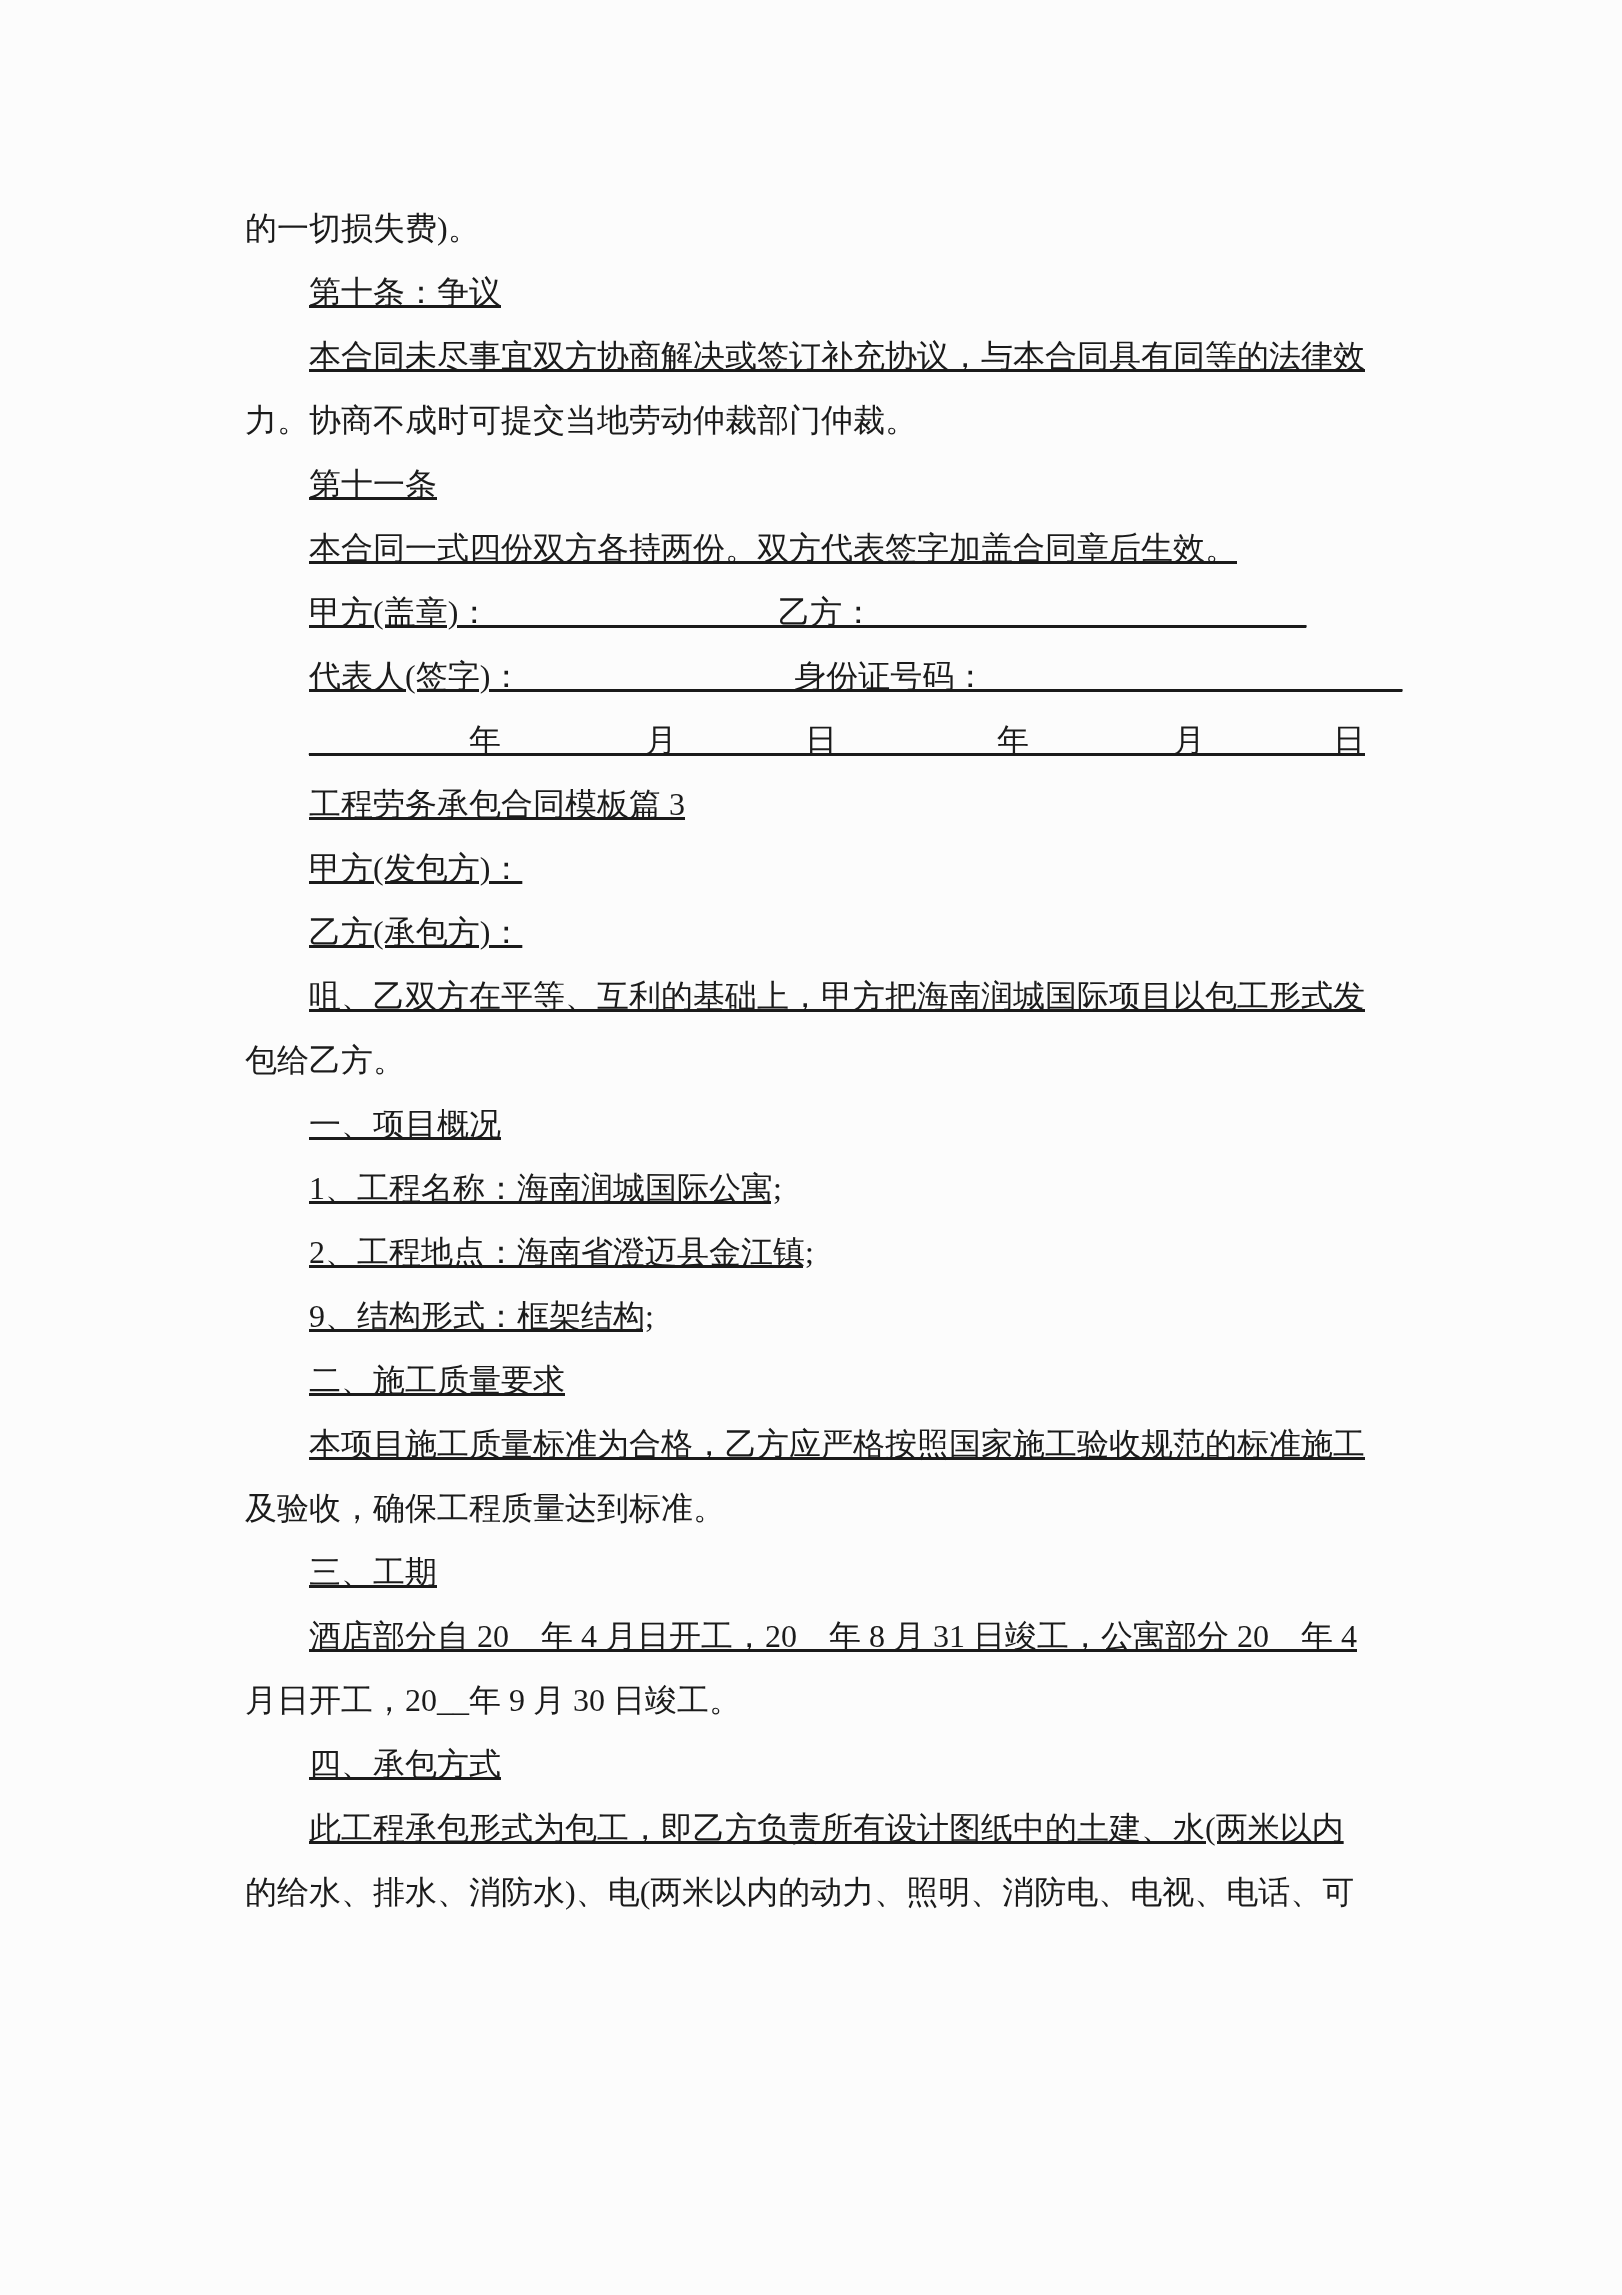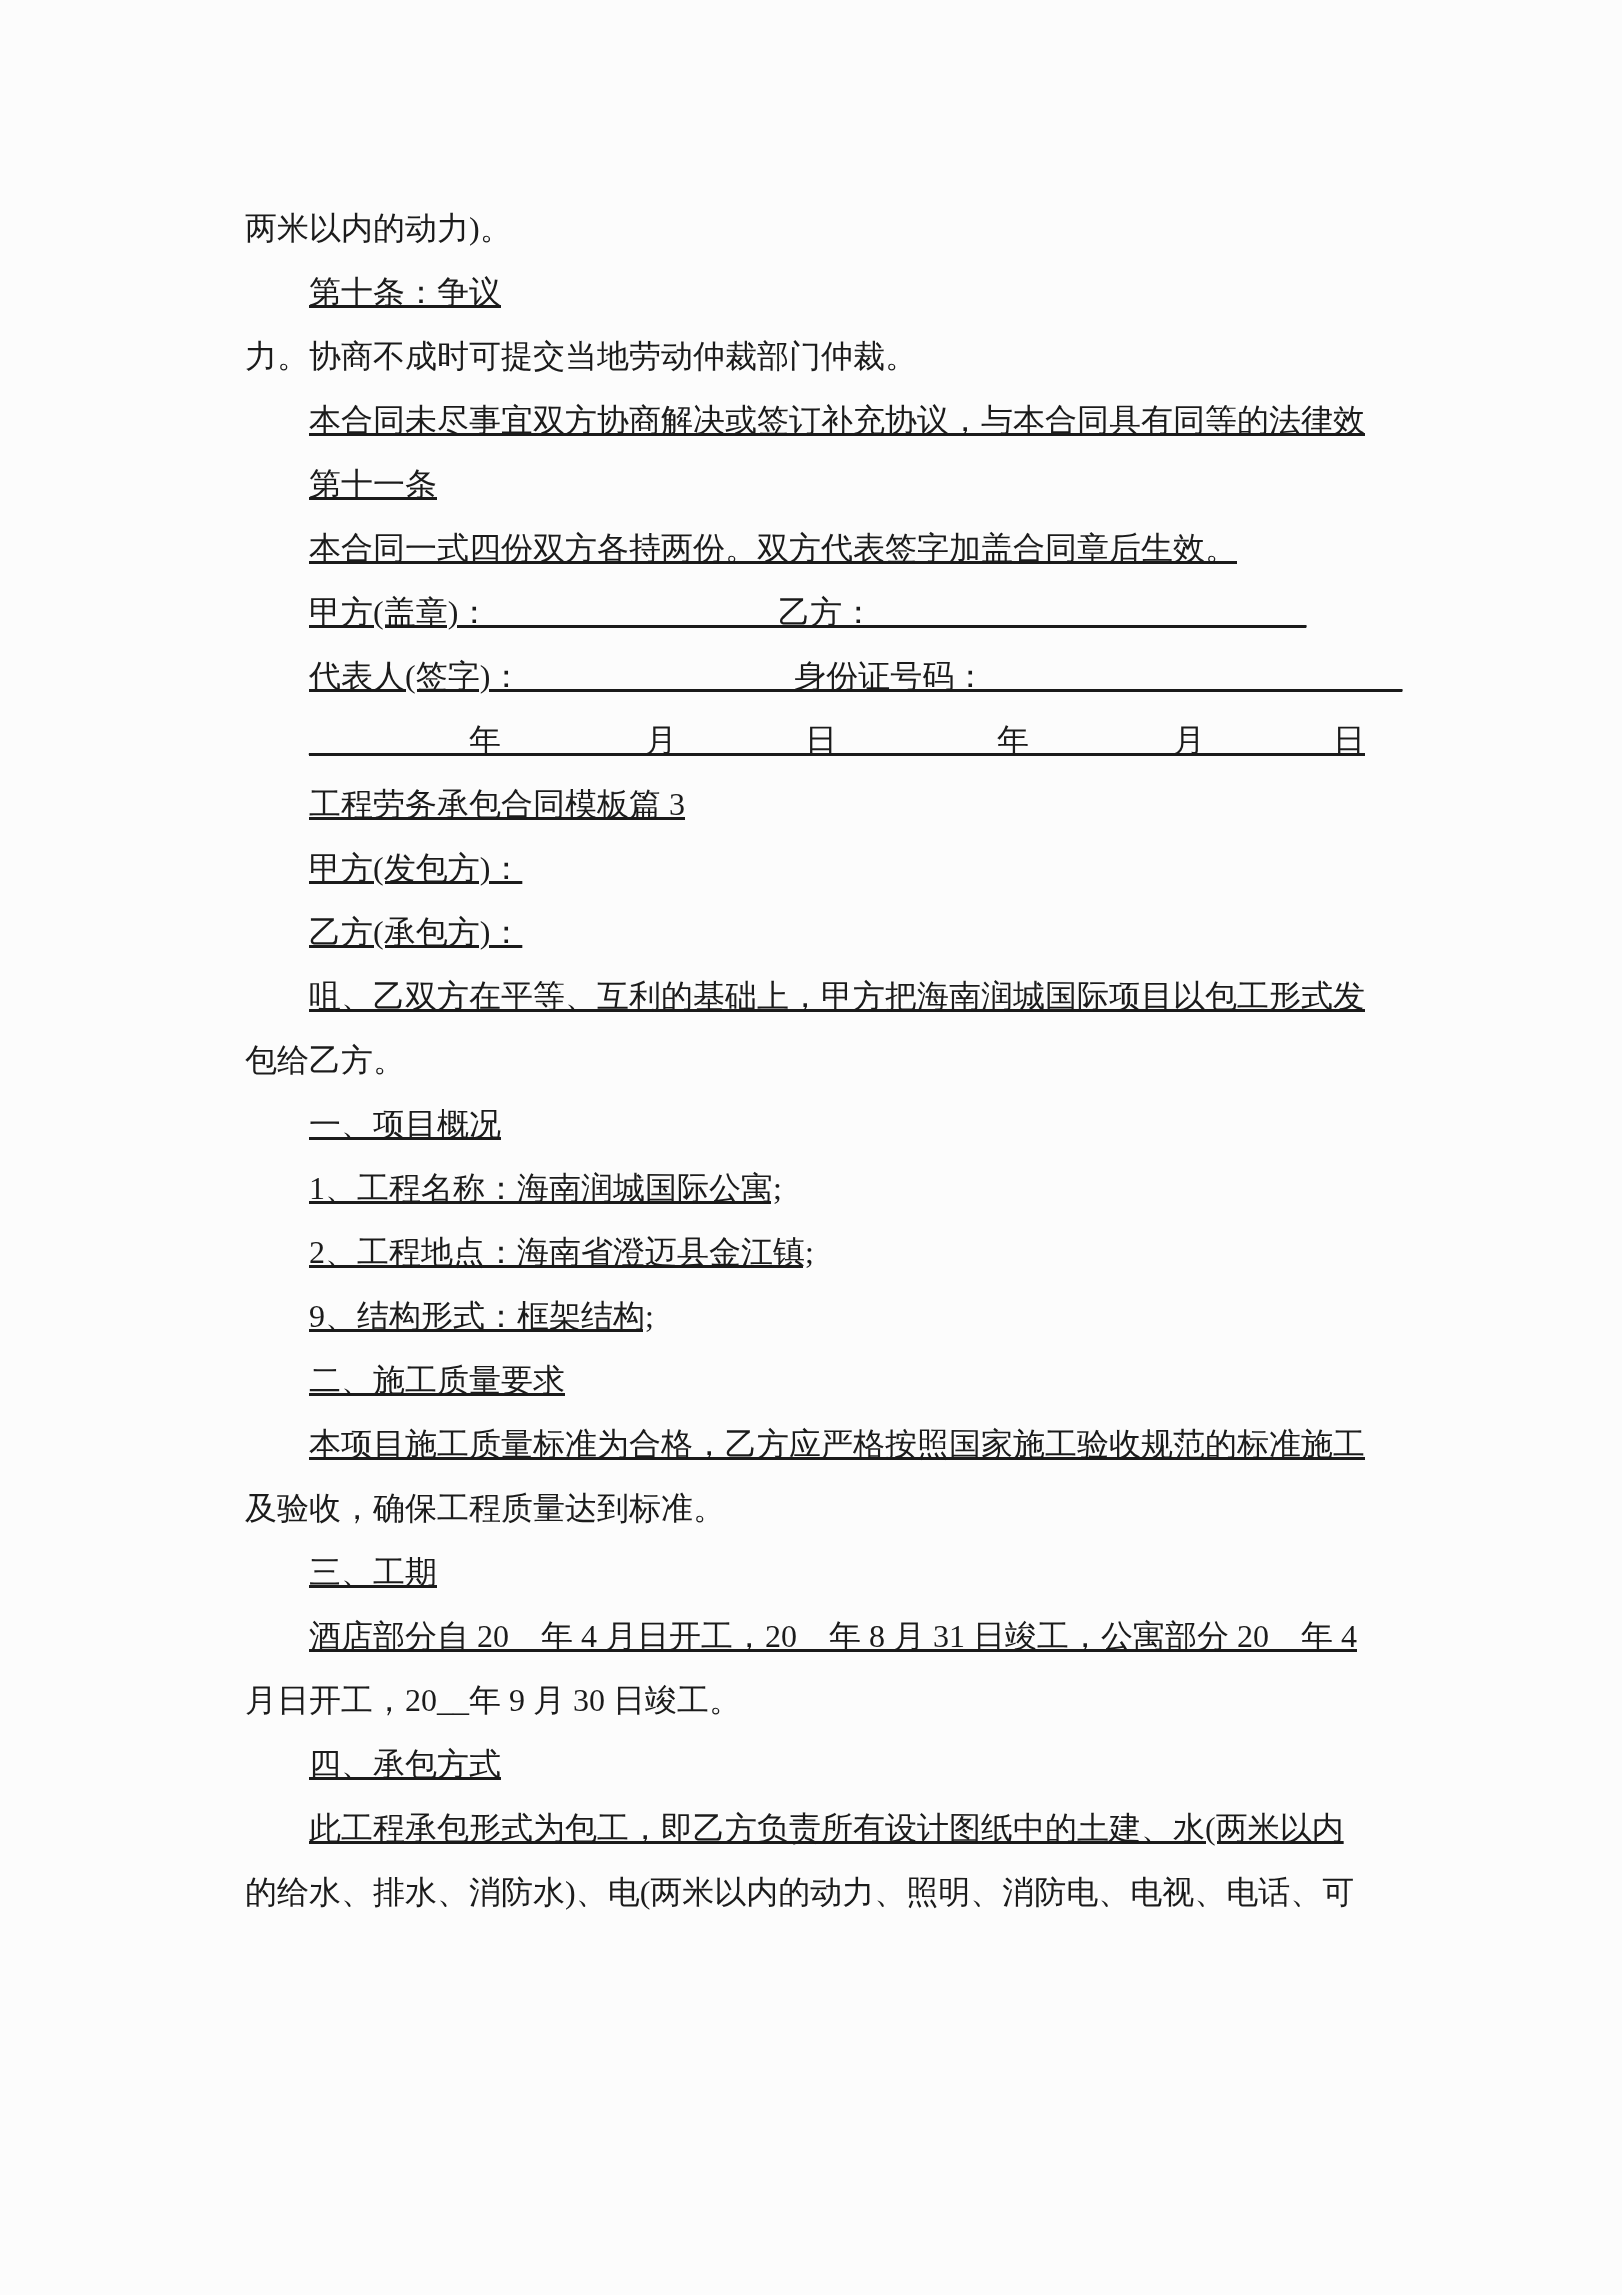--- a/index.html
+++ b/index.html
@@ -36,24 +36,24 @@
   .line.indent {
     padding-left: 64px; 
     text-decoration: underline;
   }
 </style>
 </head>
 <body>
 
 <div class="page" style="background: rgb(252, 252, 252); color: rgb(27, 27, 27);">
   <div class="doc-body">
-      <div class="line">两米以内的动力)。</div>
+      <div class="line">的一切损失费)。</div>
       <div class="line indent">第十条：争议</div>
+      <div class="line indent">本合同未尽事宜双方协商解决或签订补充协议，与本合同具有同等的法律效</div>
       <div class="line">力。协商不成时可提交当地劳动仲裁部门仲裁。</div>
-      <div class="line indent">本合同未尽事宜双方协商解决或签订补充协议，与本合同具有同等的法律效</div>
       <div class="line indent">第十一条</div>
       <div class="line indent">本合同一式四份双方各持两份。双方代表签字加盖合同章后生效。</div>
       <div class="line indent">甲方(盖章)：__________________乙方：___________________________</div>
       <div class="line indent">代表人(签字)：_________________身份证号码：__________________________</div>
       <div class="line indent">__________年_________月________日__________年_________月________日</div>
       <div class="line indent">工程劳务承包合同模板篇 3</div>
       <div class="line indent">甲方(发包方)：</div>
       <div class="line indent">乙方(承包方)：</div>
       <div class="line indent">咀、乙双方在平等、互利的基础上，甲方把海南润城国际项目以包工形式发</div>
       <div class="line">包给乙方。</div>

